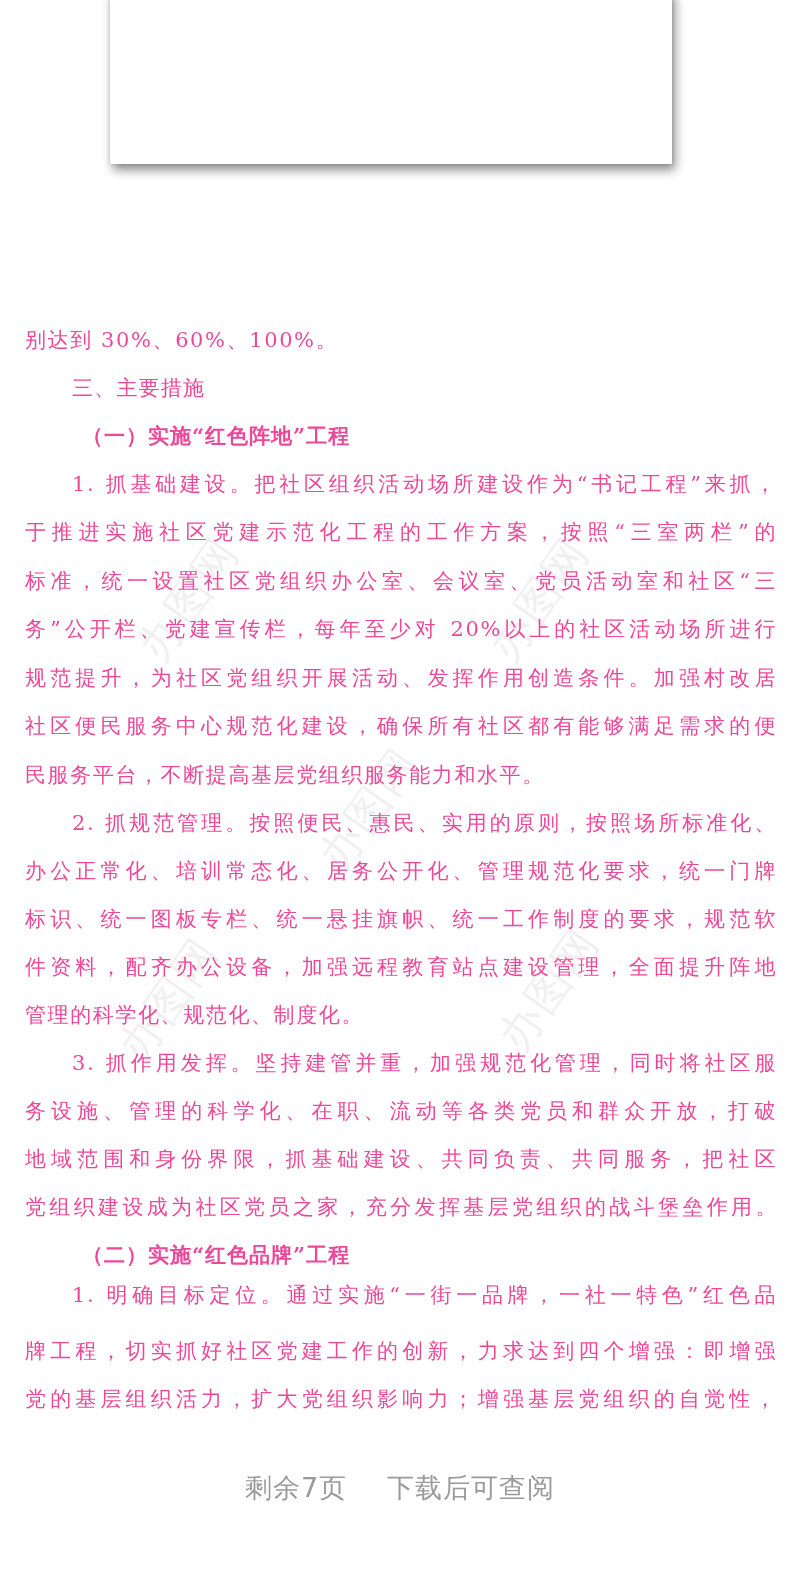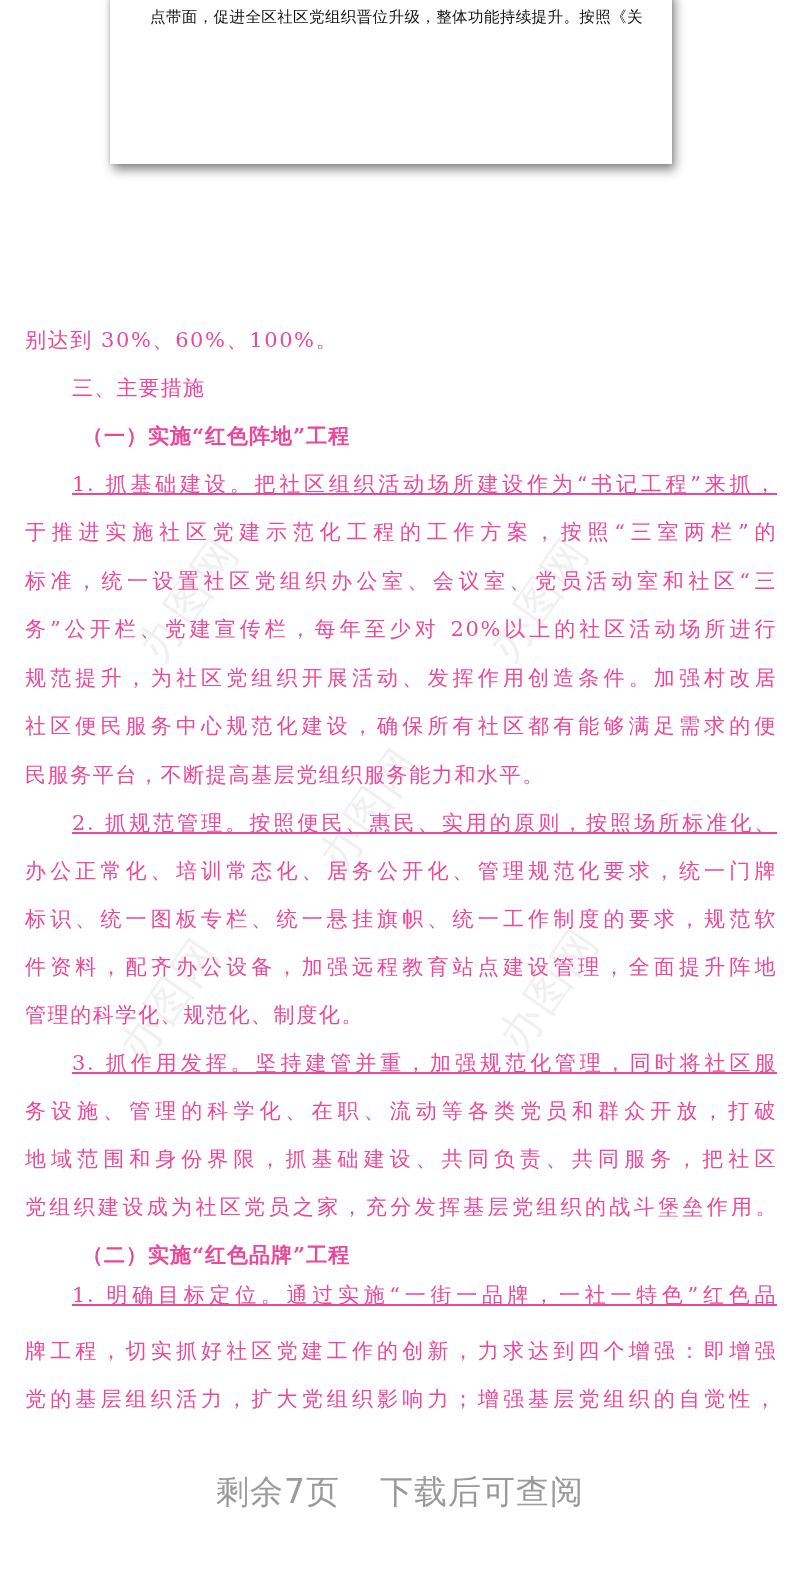--- a/index.html
+++ b/index.html
@@ -16,40 +16,39 @@
   .card-line {
     position:absolute; left:40px; width:490px; font-size:15.5px; line-height:16px;
     white-space:nowrap; letter-spacing:0.4px; color:#111;
   }
   
   .para-line {
     position:absolute; left:25px; width:752px; font-size:21px; line-height:24px;
     white-space:nowrap; color:#ec4899; letter-spacing:1.6px;
   }
   .justify { text-align:justify; text-align-last:justify; }
-  .indent { left:72px; width:705px;text-decoration:underline; }
+  .indent { left:72px; width:705px; }
   .heading1 { left:72px; letter-spacing:1.2px; }
   .heading2 { left:82px; font-weight:bold; letter-spacing:1px; }
   .footer-note {
     position:absolute; left:0; width:800px; top:1470px; text-align:center;
     font-family:"DejaVu Sans","Liberation Sans",sans-serif;
-    font-size:33px; color:#9a9a9a; letter-spacing:1px; word-spacing:0;
+    font-size:27px; color:#9a9a9a; letter-spacing:1px; word-spacing:0;
   }
   .footer-note span.gap { display:inline-block; width:40px; }
   .watermark {
     position:absolute; font-family:"DejaVu Sans","Liberation Sans",sans-serif;
     font-size:44px; color:rgba(0,0,0,0.06); transform:rotate(-55deg);
     white-space:nowrap; pointer-events:none; letter-spacing:2px;
   }
 </style>
 </head>
 <body>
 
 <div class="card">
-  <div class="card-line justify" style="top:19px">点带面，促进全区社区党组织晋位升级，整体功能持续提升。按照《关</div>
 
 </div>
 
 <div class="watermark" style="left:120px; top:570px;">办图网</div>
 <div class="watermark" style="left:470px; top:570px;">办图网</div>
 <div class="watermark" style="left:100px; top:970px;">办图网</div>
 <div class="watermark" style="left:480px; top:960px;">办图网</div>
 <div class="watermark" style="left:300px; top:780px;">办图网</div>
 
 <div>

